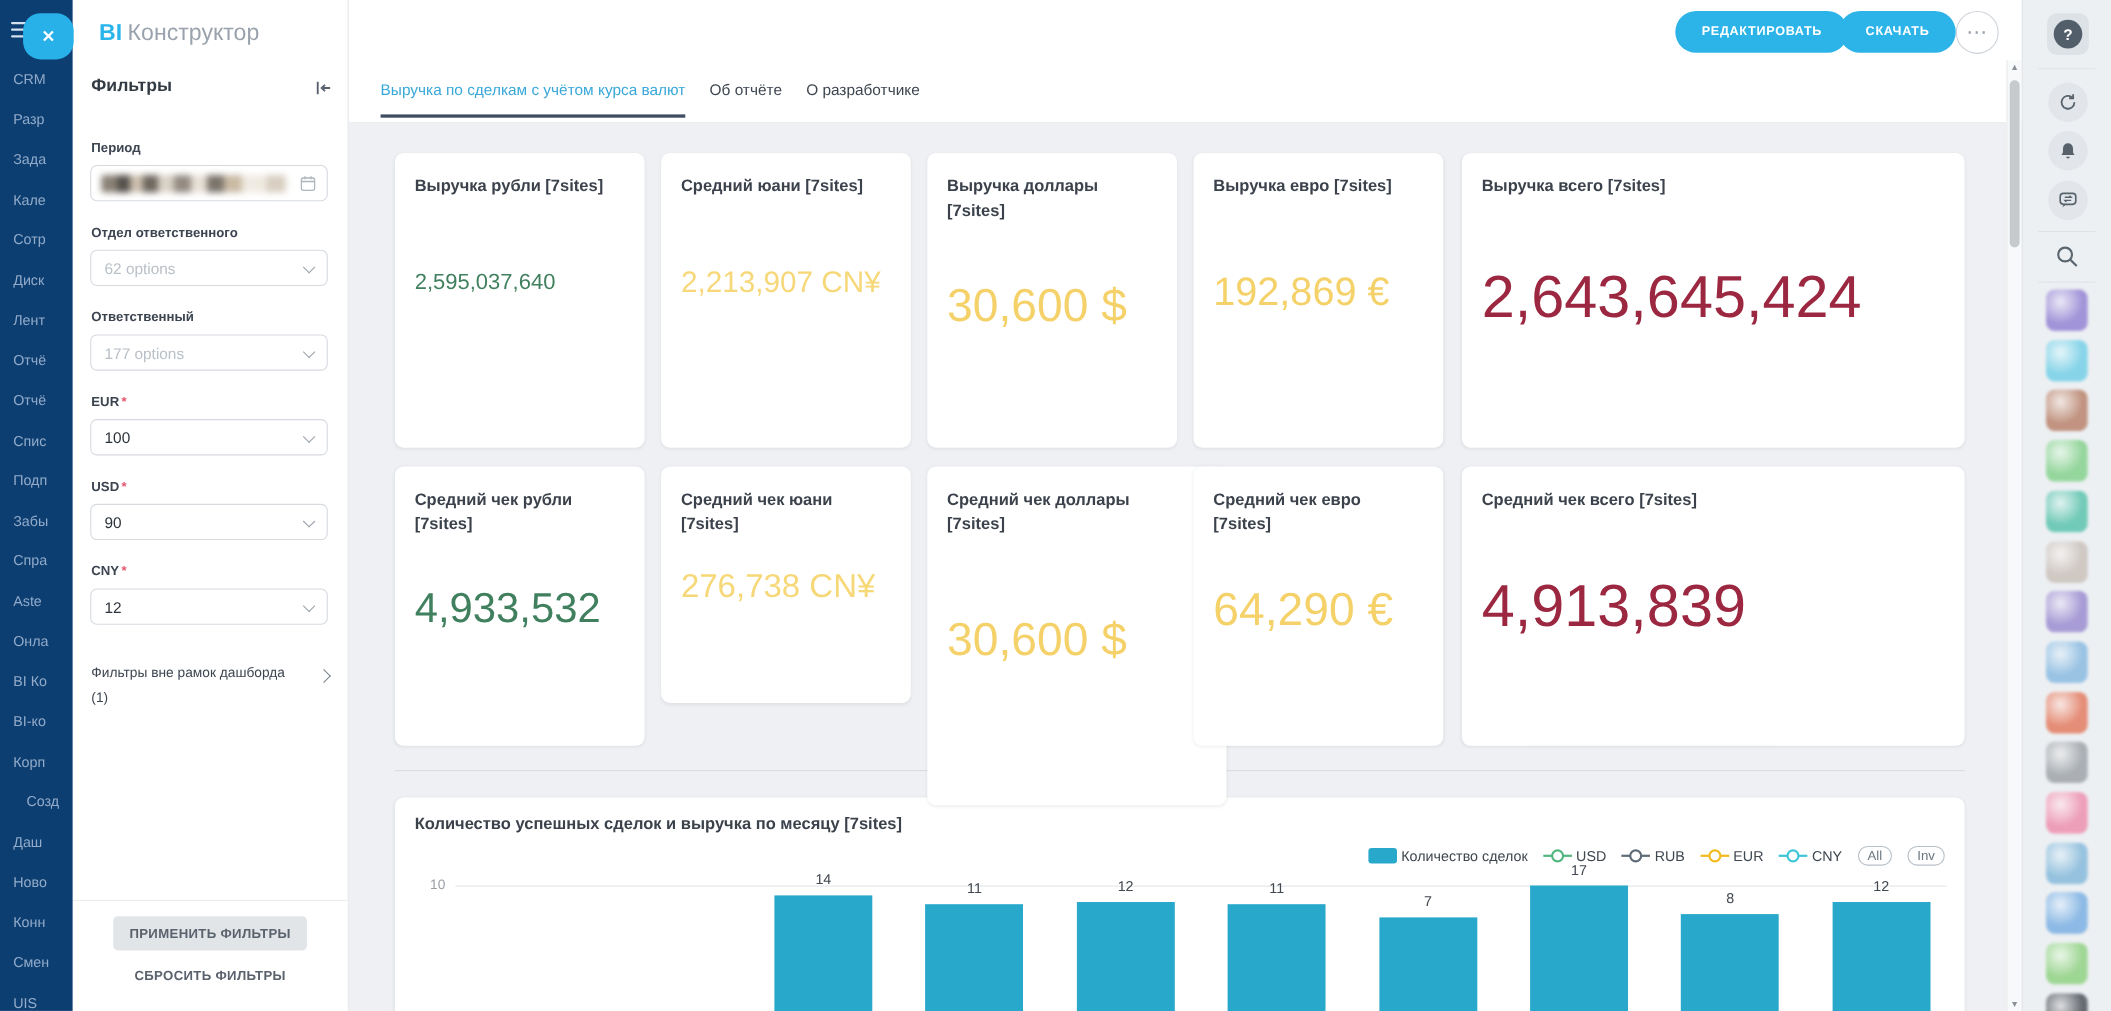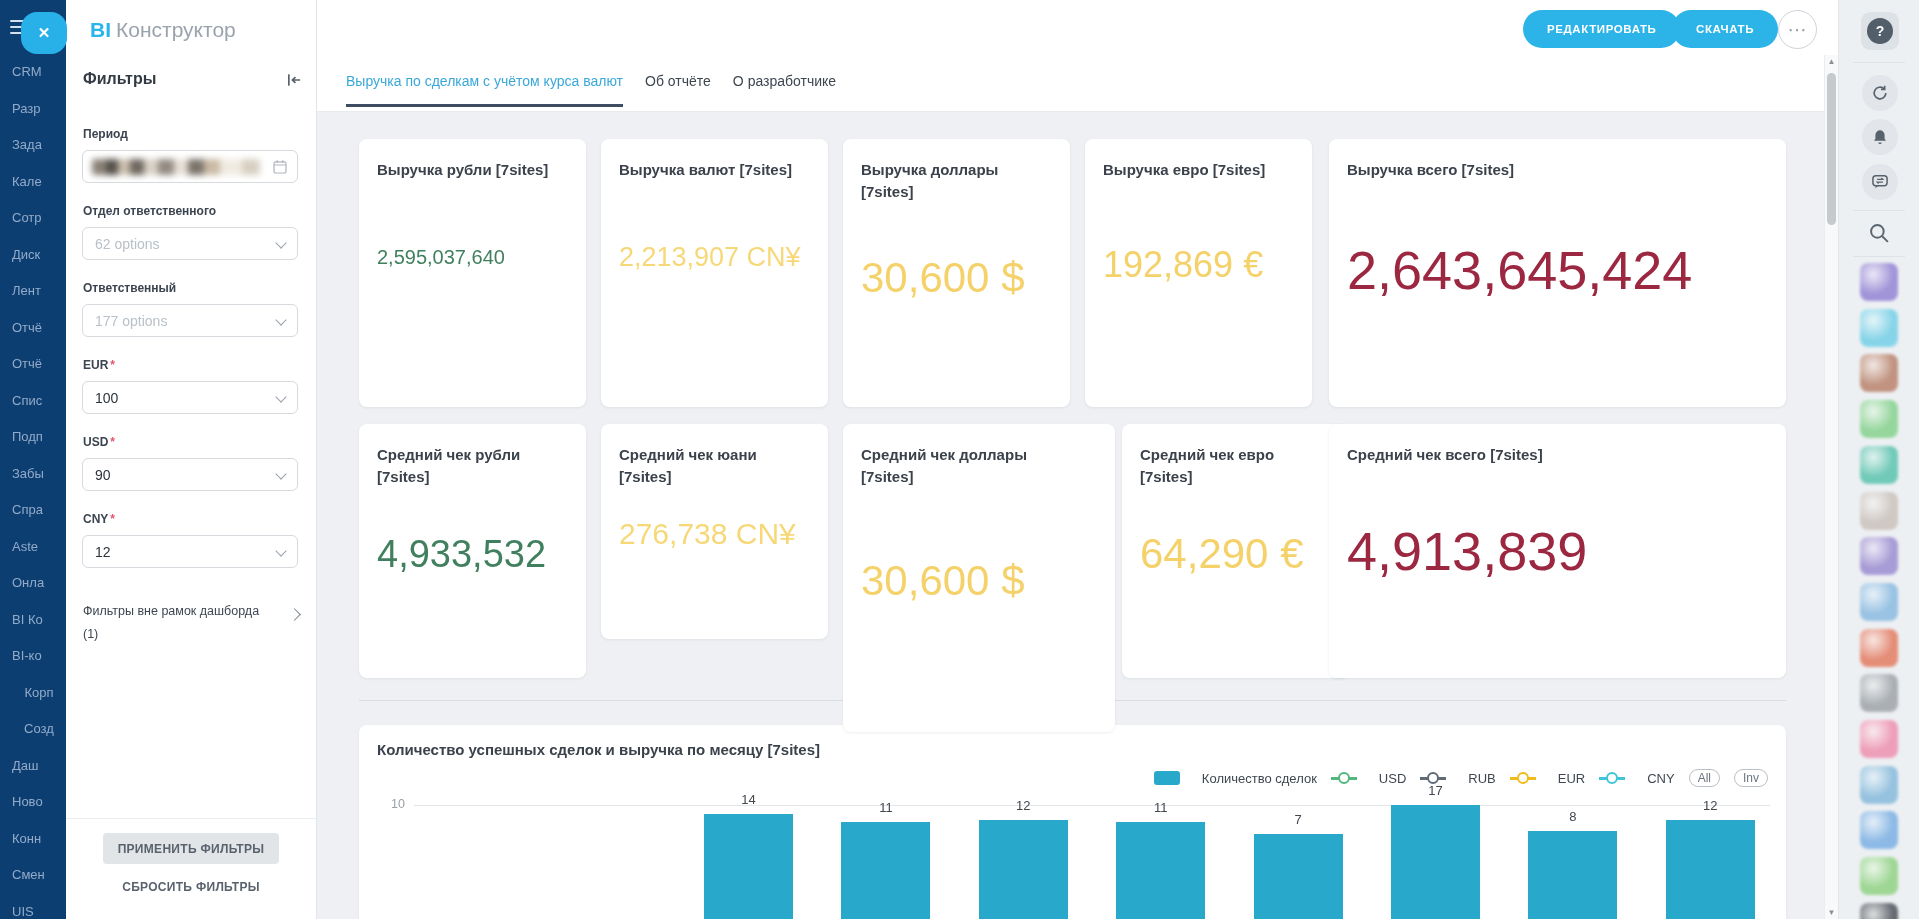--- a/index.html
+++ b/index.html
@@ -60,21 +60,21 @@
   .kpi-card{position:absolute;background:#fff;border-radius:8px;box-shadow:0 1px 3px rgba(40,50,60,.08);}
   .kpi-title{position:absolute;left:18px;top:20px;font-size:15px;font-weight:bold;color:#3b424b;line-height:1.45;max-width:175px;}
   .kpi-title.wide{max-width:420px;}
   .kpi-value{position:absolute;left:18px;transform:translateY(-50%);white-space:nowrap;font-weight:400;}
   #row-divider{position:absolute;left:359px;top:700px;width:1427px;height:1px;background:#dadde0;}
 
   
   #chart-card{position:absolute;left:359px;top:725px;width:1427px;height:260px;background:#fff;border-radius:8px;box-shadow:0 1px 3px rgba(40,50,60,.08);}
   #chart-title{position:absolute;left:18px;top:16px;font-size:15px;font-weight:bold;color:#3b424b;margin:0;}
   #legend{position:absolute;right:18px;top:44px;display:flex;align-items:center;gap:14px;font-size:13px;color:#3f4750;}
-  .legend-item{display:flex;align-items:center;gap:22px;cursor:pointer;}
+  .legend-item{display:flex;gap:4px;cursor:pointer;}
   .swatch{display:inline-block;width:26px;height:14px;border-radius:3px;}
   .lg{position:relative;display:inline-block;width:26px;height:14px;}
   .lg .line{position:absolute;left:0;right:0;top:6px;height:2.5px;}
   .lg .dot{position:absolute;left:7px;top:1px;width:8px;height:8px;border-width:2.5px;border-style:solid;border-radius:50%;background:#fff;}
   .legend-pill{border:1.5px solid #b9c0c7;border-radius:11px;padding:1px 8px;font-size:12px;color:#6c757e;cursor:pointer;}
   #y-tick{position:absolute;left:32px;top:72px;font-size:12.5px;color:#9aa0a6;}
   #gridline{position:absolute;left:55px;right:16px;top:80px;height:1px;background:#e3e5e7;}
   .bar{position:absolute;width:89px;bottom:0;}
   .bar-label{position:absolute;width:89px;text-align:center;font-size:13px;color:#40474f;}
 
@@ -115,21 +115,21 @@
         <div class="nav-item" style="top: 319.5px;">Отчё</div>
         <div class="nav-item" style="top: 356px;">Отчё</div>
         <div class="nav-item" style="top: 392.5px;">Спис</div>
         <div class="nav-item" style="top: 429px;">Подп</div>
         <div class="nav-item" style="top: 465.5px;">Забы</div>
         <div class="nav-item" style="top: 502px;">Спра</div>
         <div class="nav-item" style="top: 538.5px;">Aste</div>
         <div class="nav-item" style="top: 575px;">Онла</div>
         <div class="nav-item" style="top: 611.5px;">BI Ко</div>
         <div class="nav-item" style="top: 648px;">BI-ко</div>
-        <div class="nav-item" style="top: 684.5px; text-align: center;">Корп</div>
+        <div class="nav-item" style="top: 684.5px;">Корп</div>
         <div class="nav-item" style="top: 721px; margin-left: 12px;">Созд</div>
         <div class="nav-item" style="top: 757.5px;">Даш</div>
         <div class="nav-item" style="top: 794px;">Ново</div>
         <div class="nav-item" style="top: 830.5px;">Конн</div>
         <div class="nav-item" style="top: 867px;">Смен</div>
         <div class="nav-item" style="top: 903.5px;">UIS</div>
       </nav>
   </aside>
 
   <button id="close-btn">
@@ -331,21 +331,21 @@
         <div class="app-icon" style="top: 857.1px; background: radial-gradient(circle at 35% 30%, rgba(255, 255, 255, 0.8), rgba(255, 255, 255, 0) 55%), rgb(150, 212, 138);"></div>
         <div class="app-icon" style="top: 902.8px; background: radial-gradient(circle at 35% 30%, rgba(255, 255, 255, 0.8), rgba(255, 255, 255, 0) 55%), rgb(87, 92, 99);"></div>
       </div>
   </aside>
 
 <div class="kpi-card" style="left: 359px; top: 139px; width: 227px; height: 268px;">
       <div class="kpi-title">Выручка рубли [7sites]</div>
       <div class="kpi-value" style="font-size: 20px; color: rgb(65, 128, 95); top: 44%;">2,595,037,640</div>
     </div>
     <div class="kpi-card" style="left: 601px; top: 139px; width: 227px; height: 268px;">
-      <div class="kpi-title">Выручка валют [7sites]</div>
+      <div class="kpi-title">Средний юани [7sites]</div>
       <div class="kpi-value" style="font-size: 27px; color: rgb(247, 216, 120); top: 44%;">2,213,907 CN¥</div>
     </div>
     <div class="kpi-card" style="left: 843px; top: 139px; width: 227px; height: 268px;">
       <div class="kpi-title">Выручка доллары [7sites]</div>
       <div class="kpi-value" style="font-size: 42px; color: rgb(245, 209, 105); top: 52%;">30,600 $</div>
     </div>
     <div class="kpi-card" style="left: 1085px; top: 139px; width: 227px; height: 268px;">
       <div class="kpi-title">Выручка евро [7sites]</div>
       <div class="kpi-value" style="font-size: 36px; color: rgb(245, 209, 105); top: 47%;">192,869 €</div>
     </div>
@@ -358,21 +358,21 @@
       <div class="kpi-value" style="font-size: 38px; color: rgb(65, 128, 95); top: 51%;">4,933,532</div>
     </div>
     <div class="kpi-card" style="left: 601px; top: 424px; width: 227px; height: 215px;">
       <div class="kpi-title">Средний чек юани [7sites]</div>
       <div class="kpi-value" style="font-size: 30px; color: rgb(247, 216, 120); top: 51%;">276,738 CN¥</div>
     </div>
     <div class="kpi-card" style="left: 843px; top: 424px; width: 227px; height: 308px; padding-left: 45px;">
       <div class="kpi-title">Средний чек доллары [7sites]</div>
       <div class="kpi-value" style="font-size: 42px; color: rgb(245, 209, 105); top: 51%;">30,600 $</div>
     </div>
-    <div class="kpi-card" style="left: 1085px; top: 424px; width: 227px; height: 254px; margin-left: 37px;">
+    <div class="kpi-card" style="left: 1085px; top: 424px; width: 227px; height: 254px;">
       <div class="kpi-title">Средний чек евро [7sites]</div>
       <div class="kpi-value" style="font-size: 42px; color: rgb(245, 209, 105); top: 51%;">64,290 €</div>
     </div>
     <div class="kpi-card" style="left: 1329px; top: 424px; width: 457px; height: 254px;">
       <div class="kpi-title wide">Средний чек всего [7sites]</div>
       <div class="kpi-value" style="font-size: 54px; color: rgb(156, 39, 65); top: 50%;">4,913,839</div>
     </div>
   </div>
 
 </body></html>

